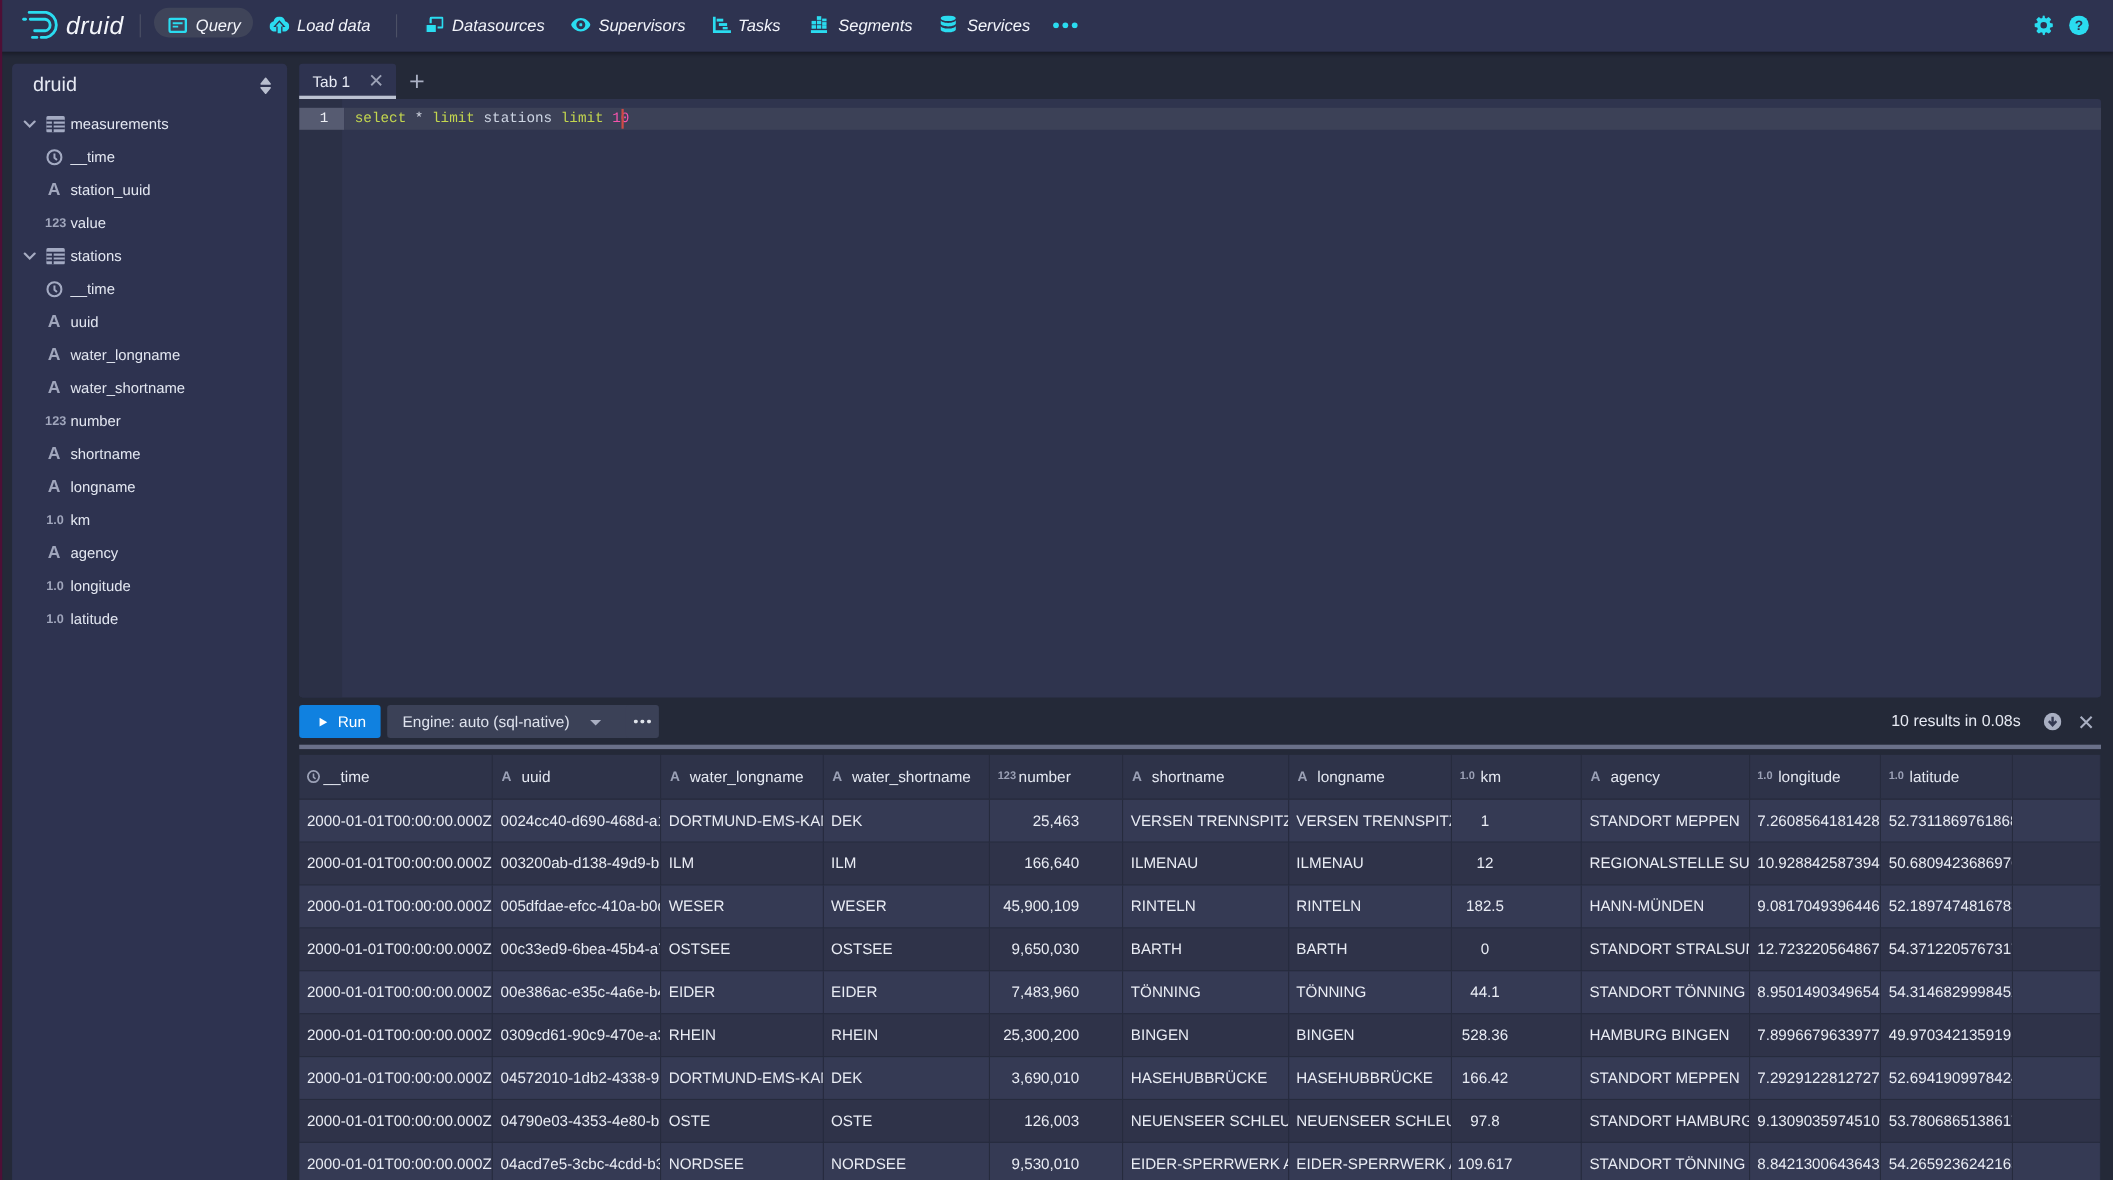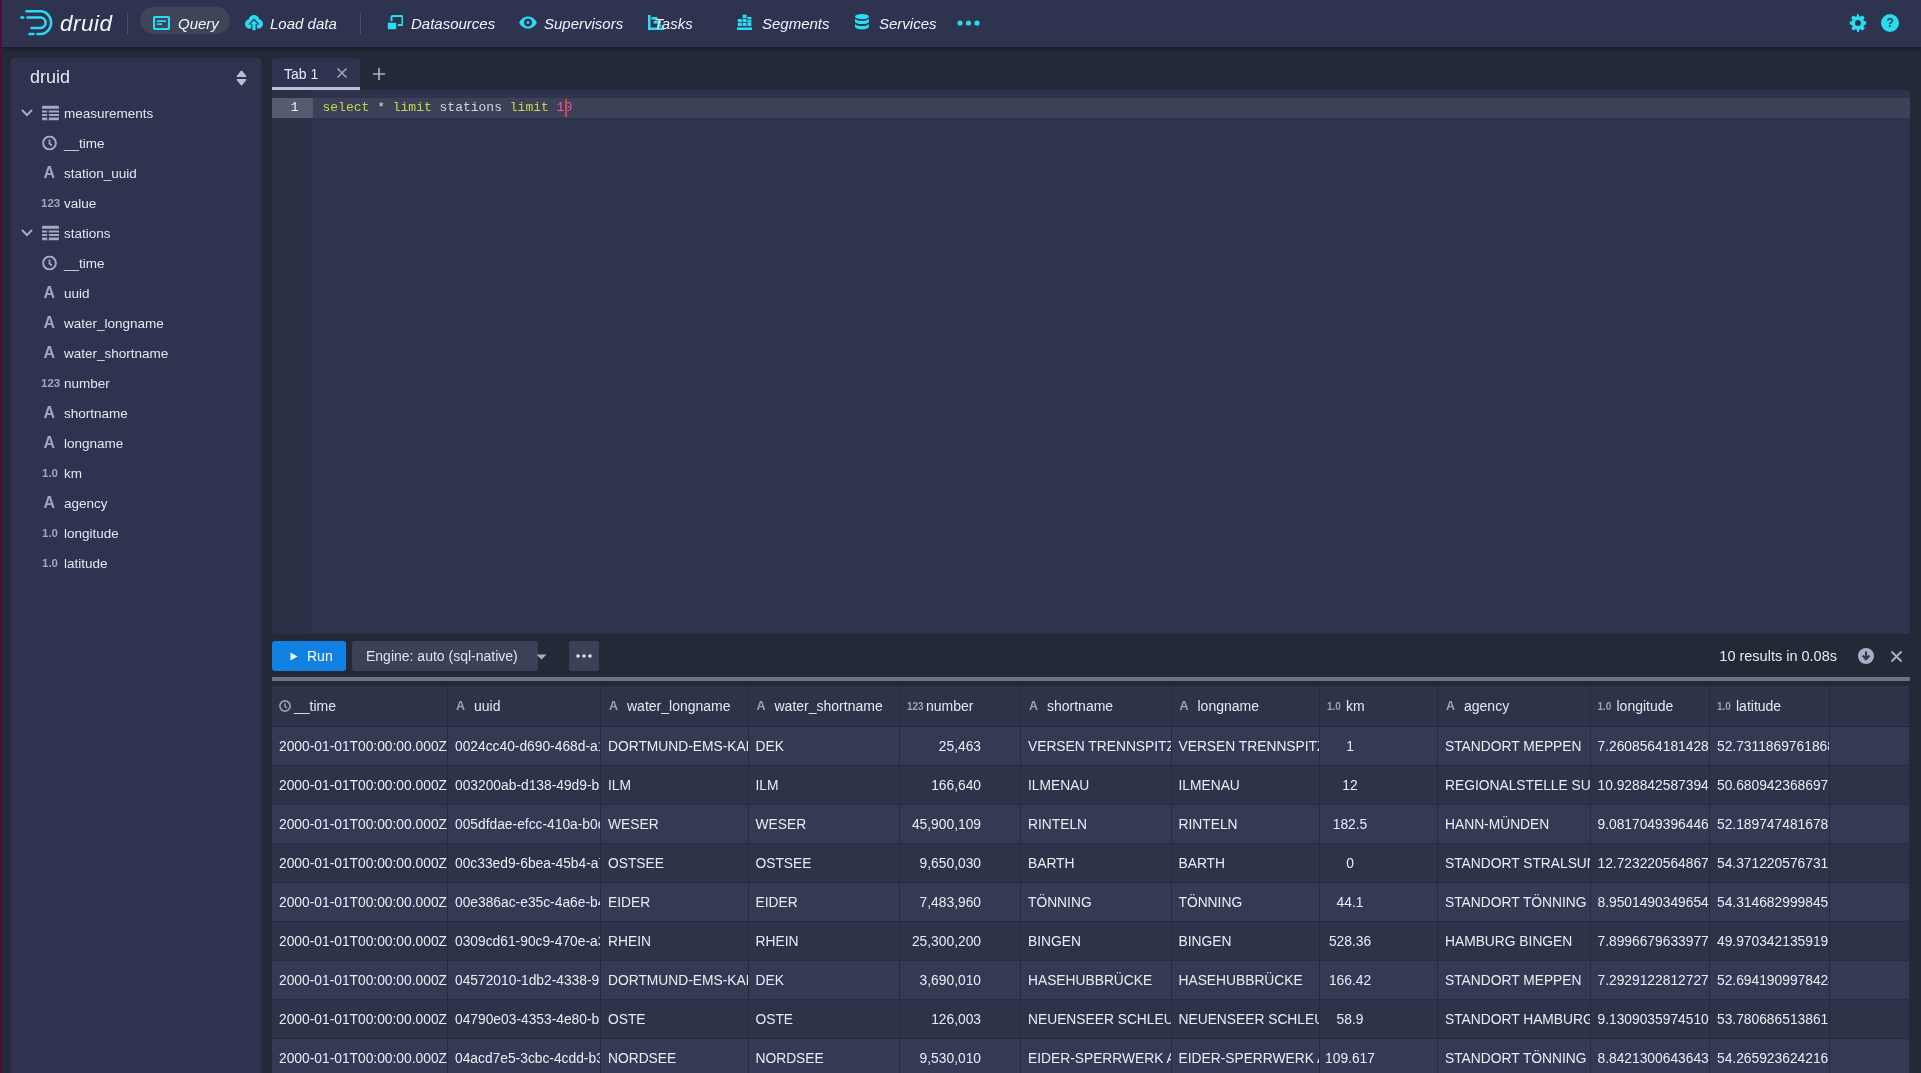--- a/index.html
+++ b/index.html
@@ -28,21 +28,21 @@
 #gutter { position:absolute; left:0; top:0; width:39px; height:544px; background:#2b3046; }
 #agut { position:absolute; left:0; top:7.5px; width:41px; height:20px; background:#565b71; }
 #aline { position:absolute; left:41px; top:7.5px; width:1597px; height:20px; background:#3c4157; }
 .mono { font-family:"Liberation Mono", monospace; font-size:13px; }
 #lno { position:absolute; left:0; top:7.5px; width:26.5px; height:20px; line-height:20px; text-align:right; color:#eceef4; }
 #code { position:absolute; left:50.5px; top:7.5px; height:20px; line-height:20px; white-space:pre; color:#ced6e4; }
 .kw { color:#c3d64e; } .num { color:#f553ad; } .star { color:#d4d9e4; }
 #caret { position:absolute; left:293px; top:8.5px; width:2px; height:18px; background:#cf4a45; }
 
 #runbtn { position:absolute; left:272px; top:641px; width:74px; height:30px; background:#1081e0; border-radius:3px; }
-#engbtn { position:absolute; left:352px; top:641px; width:186px; height:30px; background:#3b4157; border-radius:3px; }
+#engbtn { position:absolute; left:352px; top:641px; width:246px; height:30px; background:#3b4157; border-radius:3px; }
 #morebtn { position:absolute; left:569px; top:641px; width:30px; height:30px; background:#3b4157; border-radius:3px; }
 #status { position:absolute; right:84px; top:648px; font-size:14.5px; color:#e6e9f2; }
 #hdiv { position:absolute; left:272px; top:677px; width:1638px; height:3.5px; background:#6a7089; }
 
 #tbl { position:absolute; left:272px; top:686px; width:1638px; height:387px; overflow:hidden; }
 .hrow { position:absolute; left:0; top:0; width:1638px; height:40px; background:#2e3349; }
 .drow { position:absolute; left:0; width:1638px; height:39px;padding-left:41px; }
 .rl { background:#353a54; } .rd { background:#2f3349; }
 .cell { position:absolute; top:0; height:100%; border-right:1px solid #262b3d; border-bottom:1px solid #262b3d; overflow:hidden; white-space:nowrap; font-size:13.8px; color:#e9ecf4; }
 .cell > span.ct { position:absolute; left:7px; top:50%; transform:translateY(-50%); }
@@ -88,21 +88,21 @@
     <path d="M9 0.4 C5 0.4 1.6 3 0.2 6.5 C1.6 10 5 12.6 9 12.6 C13 12.6 16.4 10 17.8 6.5 C16.4 3 13 0.4 9 0.4 Z M9 10.6 C6.7 10.6 4.9 8.8 4.9 6.5 C4.9 4.2 6.7 2.4 9 2.4 C11.3 2.4 13.1 4.2 13.1 6.5 C13.1 8.8 11.3 10.6 9 10.6 Z" fill="#2adcf0"></path>
     <rect x="7.7" y="5.2" width="2.6" height="2.6" rx="0.6" fill="#2adcf0"></rect>
   </svg>
   <div class="navlab navtxt" style="left:544px">Supervisors</div>
   <svg class="abs" style="left:648px;top:15px" width="17" height="15" viewBox="0 0 17 15">
     <path d="M1.3 0 V13.7 H16.5" fill="none" stroke="#2adcf0" stroke-width="2.6"></path>
     <rect x="3.5" y="2" width="6" height="2.6" fill="#2adcf0"></rect>
     <rect x="5.5" y="6" width="7.5" height="2.6" fill="#2adcf0"></rect>
     <rect x="9" y="9.5" width="4.5" height="2.2" fill="#2adcf0"></rect>
   </svg>
-  <div class="navlab navtxt" style="left:654px">Tasks</div>
+  <div class="navlab navtxt" style="left:671px">Tasks</div>
   <svg class="abs" style="left:737px;top:14px" width="15" height="16" viewBox="0 0 15 16">
     <rect x="0" y="13.4" width="15" height="2.6" fill="#2adcf0"></rect>
     <rect x="0.8" y="5" width="4" height="3.2" fill="#2adcf0"></rect>
       <rect x="0.8" y="8.9" width="4" height="3.2" fill="#2adcf0"></rect>
     <rect x="5.6" y="0.7" width="4" height="3.4" fill="#2adcf0"></rect>
       <rect x="5.6" y="4.8" width="4" height="3.3" fill="#2adcf0"></rect>
       <rect x="5.6" y="8.9" width="4" height="3.2" fill="#2adcf0"></rect>
     <rect x="10.4" y="2.9" width="4" height="2.5" fill="#2adcf0"></rect>
       <rect x="10.4" y="6.1" width="4" height="2.6" fill="#2adcf0"></rect>
       <rect x="10.4" y="8.9" width="4" height="3.2" fill="#2adcf0"></rect>
@@ -598,21 +598,21 @@
       <div class="cell rgt" style="left:628px;width:121px">
         <span class="ct">126,003</span>
       </div>
       <div class="cell" style="left:749px;width:150.5px">
         <span class="ct">NEUENSEER SCHLEUSE AP</span>
       </div>
       <div class="cell" style="left:899.5px;width:148.5px">
         <span class="ct">NEUENSEER SCHLEUSE AP</span>
       </div>
       <div class="cell ctr" style="left:1048px;width:118px">
-        <span class="ct">58.9</span>
+        <span class="ct">97.8</span>
       </div>
       <div class="cell" style="left:1166px;width:152.5px">
         <span class="ct">STANDORT HAMBURG</span>
       </div>
       <div class="cell" style="left:1318.5px;width:119.5px">
         <span class="ct">9.13090359745105</span>
       </div>
       <div class="cell" style="left:1438px;width:120px">
         <span class="ct">53.78068651386174</span>
       </div>

